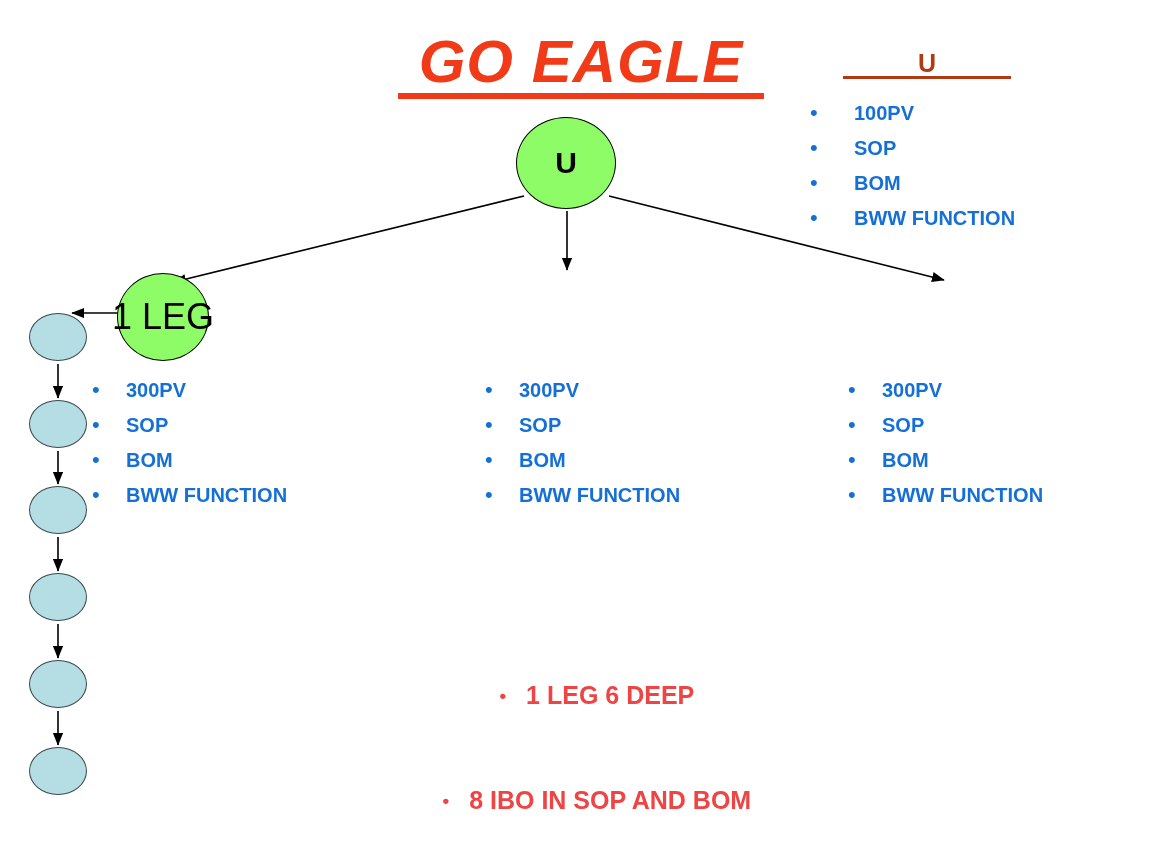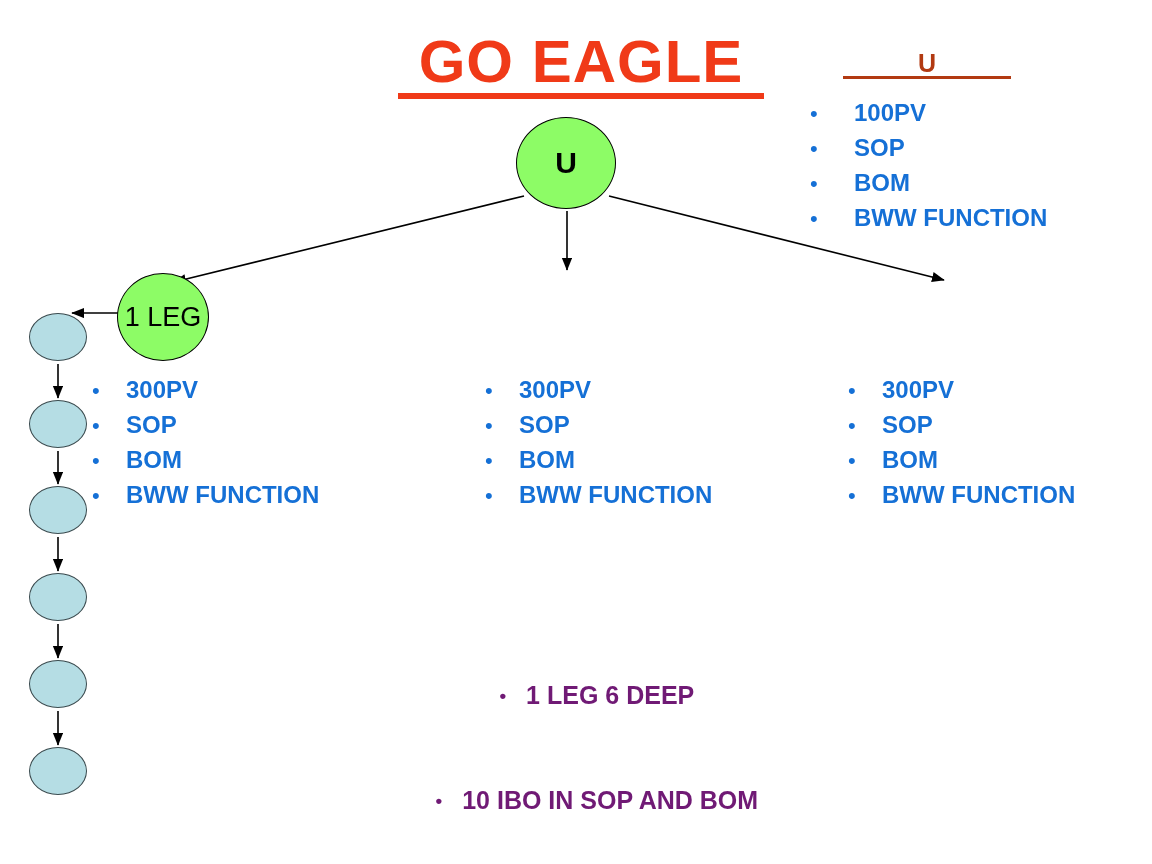--- a/index.html
+++ b/index.html
@@ -33,20 +33,21 @@
   .title-wrap {
     position: absolute;
     left: 398px;
     top: 33px;
     width: 366px;
     text-align: center;
   }
   .title-text {
     font-family: "Liberation Sans", sans-serif;
     font-weight: bold;
+    font-style: italic;
     font-size: 60px;
     line-height: 58px;
     color: #f03a18;
     letter-spacing: 1px;
     white-space: nowrap;
   }
   .title-rule {
     height: 6px;
     background: #f03a18;
     margin-top: 2px;
@@ -81,21 +82,21 @@
     background: #8dfc66;
     border: 1.5px solid #000000;
     border-radius: 50%;
     display: flex;
     align-items: center;
     justify-content: center;
     box-sizing: border-box;
   }
   .node-label {
     font-family: "Liberation Sans", sans-serif;
-    font-size: 27px;
+    font-size: 36px;
     color: #000000;
     white-space: nowrap;
   }
   .node-root { left: 516px; top: 117px; width: 100px; height: 92px; }
   .node-root .node-label { font-weight: bold; font-size: 30px; }
   .node-leg1 { left: 117px; top: 273px; width: 92px; height: 88px; }
   .node-leg2 { left: 521px; top: 273px; width: 92px; height: 88px; }
   .node-leg3 { left: 915px; top: 273px; width: 92px; height: 88px; }
 
   
@@ -120,21 +121,21 @@
     height: 35px;
   }
   .bullet-dot {
     width: 34px;
     flex: none;
     color: #1570d6;
     font-size: 22px;
     line-height: 35px;
   }
   .bullet-label {
-    font-size: 24px;
+    font-size: 20px;
     font-weight: bold;
     color: #1570d6;
     line-height: 35px;
     white-space: nowrap;
   }
   .list-u { left: 810px; top: 95px; }
   .list-u .bullet-dot { width: 44px; }
   .list-leg1 { left: 92px; top: 372px; }
   .list-leg2 { left: 485px; top: 372px; }
   .list-leg3 { left: 848px; top: 372px; }
@@ -142,21 +143,21 @@
   
   .summary {
     position: absolute;
     left: 0;
     top: 643px;
     width: 1152px;
     text-align: center;
     font-family: "Liberation Sans", sans-serif;
   }
   .summary-row {
-    color: #701a75;
+    color: #ef4444;
     font-weight: bold;
     font-size: 25px;
     line-height: 35px;
     white-space: pre;
   }
   .summary-bullet {
     font-size: 19px;
     vertical-align: 2px;
   }
   .summary-gap { display: inline-block; width: 20px; }
@@ -286,20 +287,20 @@
       <span class="bullet-dot">•</span>
       <span class="bullet-label">BWW FUNCTION</span>
     </div>
   </div>
 
   <div class="summary">
     <div class="summary-row">
       <span class="summary-bullet">•</span><span class="summary-gap"></span><span>1 LEG 6 DEEP</span>
     </div>
     <div class="summary-row">
-      <span class="summary-bullet">•</span><span class="summary-gap"></span><span>10 IBO IN SOP AND BOM</span>
+      <span class="summary-bullet">•</span><span class="summary-gap"></span><span>8 IBO IN SOP AND BOM</span>
     </div>
     <div class="summary-row">
       <span class="summary-gap"></span>
     </div>
   </div>
 
 </div>
 
 </body></html>

